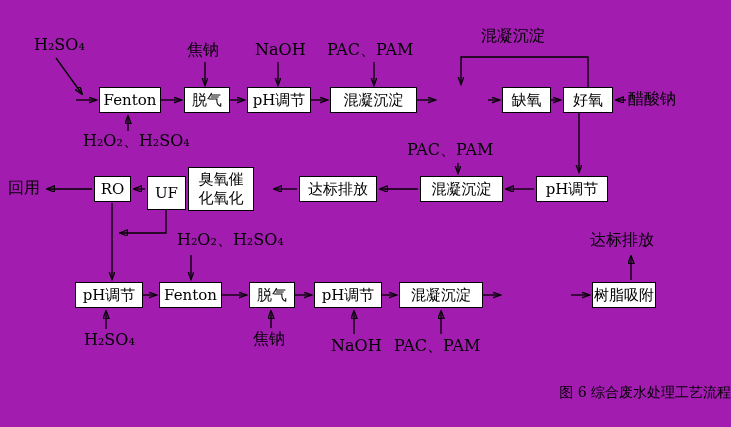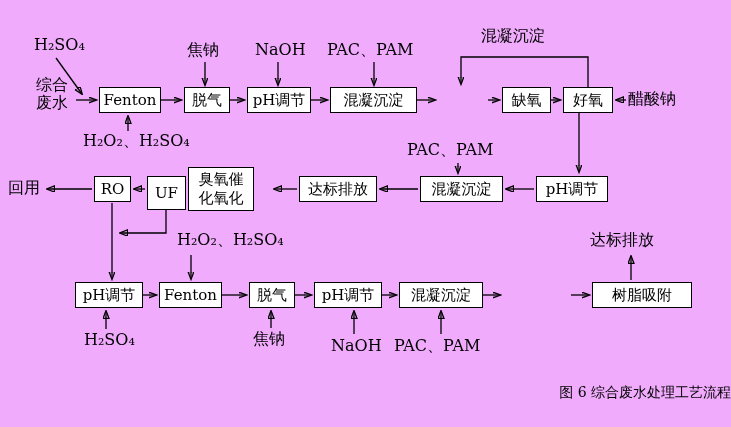--- a/index.html
+++ b/index.html
@@ -1,16 +1,16 @@
 <!DOCTYPE html>
 <html><head>
 <meta charset="utf-8">
 <style>
   html,body{margin:0;padding:0;background:#fff}
-  .stage{position:relative;width:731px;height:427px;background:#f0abfc;color:#000;
+  .stage{position:relative;width:731px;height:427px;background:#a21caf;color:#000;
          font-family:"DejaVu Serif","Liberation Serif",serif;overflow:hidden}
   .box{position:absolute;border:1.5px solid #000;background:#fff;box-sizing:border-box;
        display:flex;align-items:center;justify-content:center;text-align:center;
        font-size:15px;line-height:1.25;white-space:pre-line}
   .lbl{position:absolute;font-size:16px;line-height:1.15;white-space:pre-line;text-align:center}
   .caption{position:absolute;left:0;top:384px;width:731px;text-align:right;font-size:14px}
   svg.wires{position:absolute;left:0;top:0;pointer-events:none}
   svg.wires line, svg.wires path{stroke:#000;stroke-width:1.3;fill:none}
 </style>
 </head>
@@ -63,22 +63,20 @@
     <line x1="571" y1="295" x2="589" y2="295" marker-end="url(#arw)"></line>
     <line x1="631" y1="280" x2="631" y2="256" marker-end="url(#arw)"></line>
 
     <line x1="106" y1="329" x2="106" y2="311" marker-end="url(#arw)"></line>
     <line x1="271" y1="328" x2="271" y2="311" marker-end="url(#arw)"></line>
     <line x1="354" y1="334" x2="354" y2="311" marker-end="url(#arw)"></line>
     <line x1="441" y1="334" x2="441" y2="311" marker-end="url(#arw)"></line>
   </svg>
 
   <div class="lbl" style="left:34px;top:36px">H₂SO₄</div>
-  <div class="lbl" style="left:28px;top:76px;width:48px">综合
-废水</div>
   <div class="lbl" style="left:187px;top:41px">焦钠</div>
   <div class="lbl" style="left:255px;top:41px">NaOH</div>
   <div class="lbl" style="left:327px;top:41px">PAC、PAM</div>
   <div class="lbl" style="left:481px;top:27px">混凝沉淀</div>
   <div class="lbl" style="left:628px;top:90px">醋酸钠</div>
   <div class="lbl" style="left:83px;top:132px">H₂O₂、H₂SO₄</div>
   <div class="lbl" style="left:8px;top:179px">回用</div>
   <div class="lbl" style="left:407px;top:141px">PAC、PAM</div>
   <div class="lbl" style="left:177px;top:231px">H₂O₂、H₂SO₄</div>
   <div class="lbl" style="left:590px;top:231px">达标排放</div>
@@ -100,17 +98,17 @@
   <div class="box" style="left:188px;top:167px;width:66px;height:44px">臭氧催
 化氧化</div>
   <div class="box" style="left:147px;top:176px;width:39px;height:34px">UF</div>
   <div class="box" style="left:94px;top:176px;width:37px;height:26px">RO</div>
 
   <div class="box" style="left:75px;top:282px;width:68px;height:26px">pH调节</div>
   <div class="box" style="left:159px;top:282px;width:63px;height:26px">Fenton</div>
   <div class="box" style="left:249px;top:282px;width:46px;height:26px">脱气</div>
   <div class="box" style="left:314px;top:282px;width:68px;height:26px">pH调节</div>
   <div class="box" style="left:399px;top:282px;width:84px;height:26px">混凝沉淀</div>
-  <div class="box" style="left:592px;top:282px;width:100px;height:26px">树脂吸附</div>
+  <div class="box" style="left:592px;top:282px;width:64px;height:26px">树脂吸附</div>
 
   <div class="caption">图 6 综合废水处理工艺流程</div>
 
 </div>
 
 </body></html>

